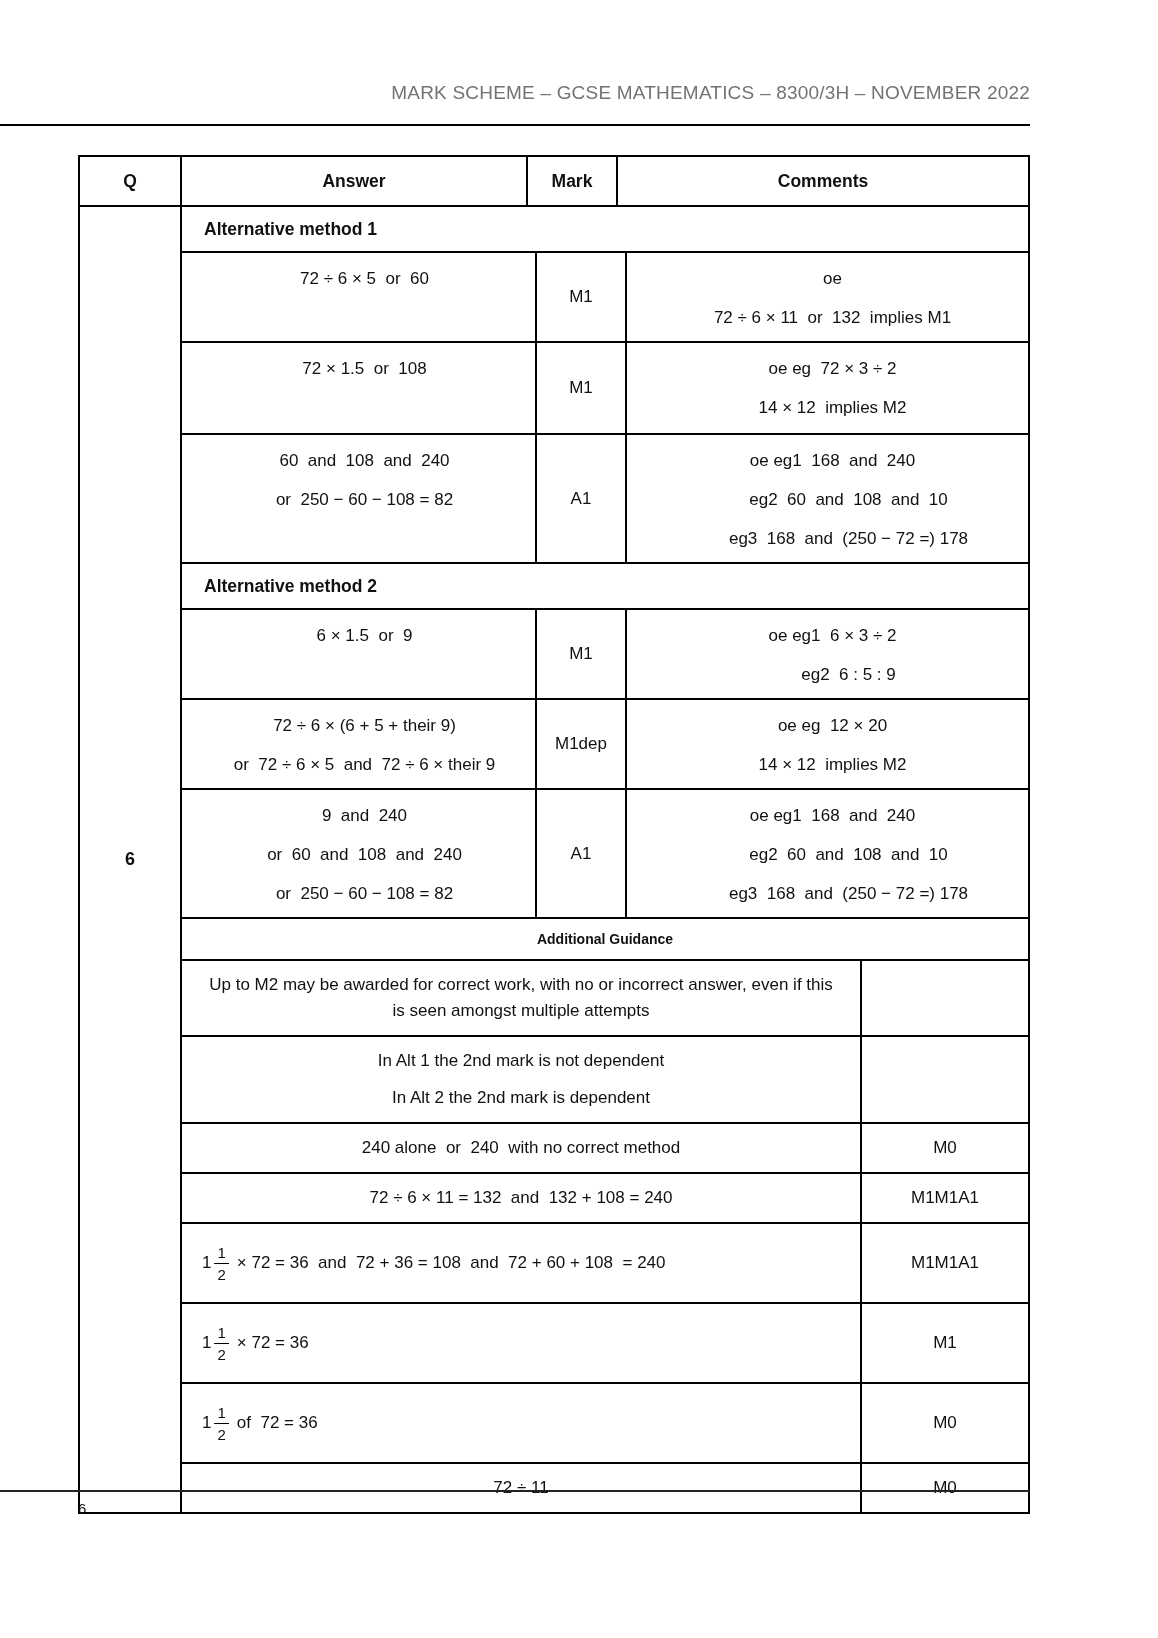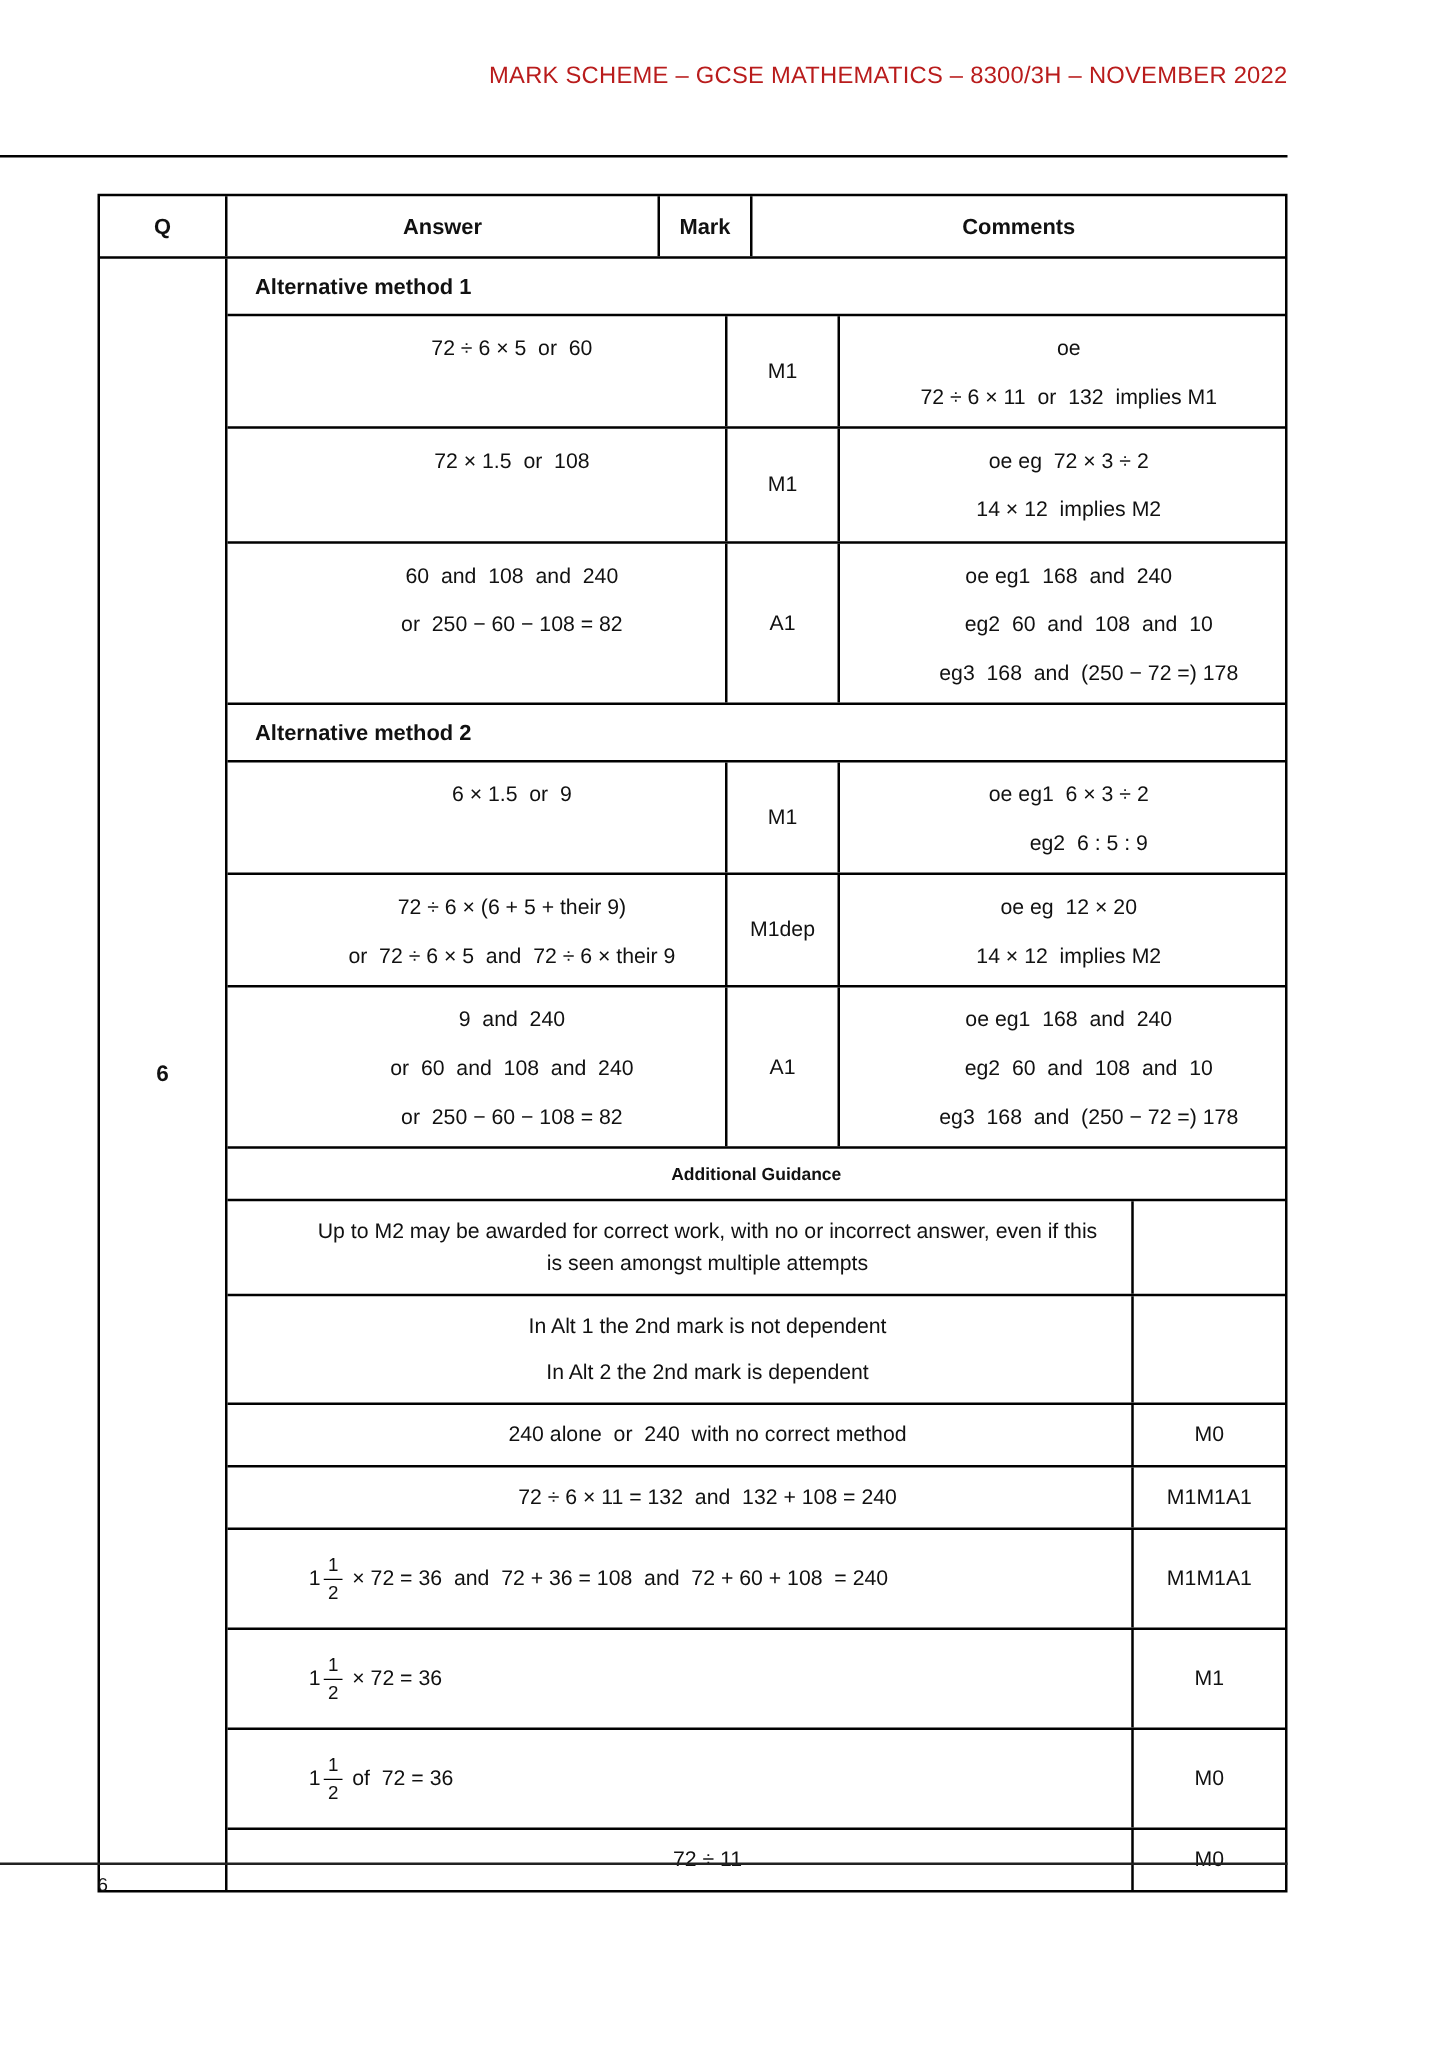--- a/index.html
+++ b/index.html
@@ -2,45 +2,45 @@
 <html><head>
 <meta charset="utf-8">
 <style>
   * { margin:0; padding:0; box-sizing:border-box; }
   html,body { background:#ffffff; }
   body {
     width:1158px; height:1638px; position:relative;
     font-family:"Liberation Sans", sans-serif; color:#111;
   }
   .page-header {
-    position:absolute; top:50px; left:0; width:1030px;
-    text-align:right; font-size:19px; letter-spacing:0.2px; color:#b91c1c;
+    position:absolute; top:82px; left:0; width:1030px;
+    text-align:right; font-size:19px; letter-spacing:0.2px; color:#737373;
   }
   .header-rule {
     position:absolute; top:124px; left:0; width:1030px;
     border-top:2px solid #000;
   }
   .mark-table {
     position:absolute; top:155px; left:78px; width:952px;
     border:2px solid #000; font-size:17px;
   }
   .header-row { display:flex; height:50px; border-bottom:2px solid #000; font-weight:bold; }
   .hcell { display:flex; align-items:center; justify-content:center; font-size:17.5px; }
   .hcell.q { width:102px; border-right:2px solid #000; }
   .hcell.answer { width:346px; border-right:2px solid #000; }
-  .hcell.mark { width:74px; border-right:2px solid #000; }
+  .hcell.mark { width:90px; border-right:2px solid #000; }
   .hcell.comments { flex:1; }
   .tbody { display:flex; }
   .q-col {
     width:102px; border-right:2px solid #000;
     display:flex; align-items:center; justify-content:center;
     font-weight:bold; font-size:18px;
   }
   .main-col { flex:1; display:flex; flex-direction:column;text-align:center; }
-  .row { display:flex; border-bottom:2px solid #000;padding-left:45px; }
+  .row { display:flex; border-bottom:2px solid #000; }
   .row.last { border-bottom:none; }
   .section-title {
     min-height:46px; display:flex; align-items:center;
     padding-left:22px; font-weight:bold; font-size:17.5px;
     border-bottom:2px solid #000;
   }
   .a-cell { width:355px; border-right:2px solid #000; padding:13px 10px 10px 22px; }
   .m-cell {
     width:90px; border-right:2px solid #000;
     display:flex; align-items:center; justify-content:center;

